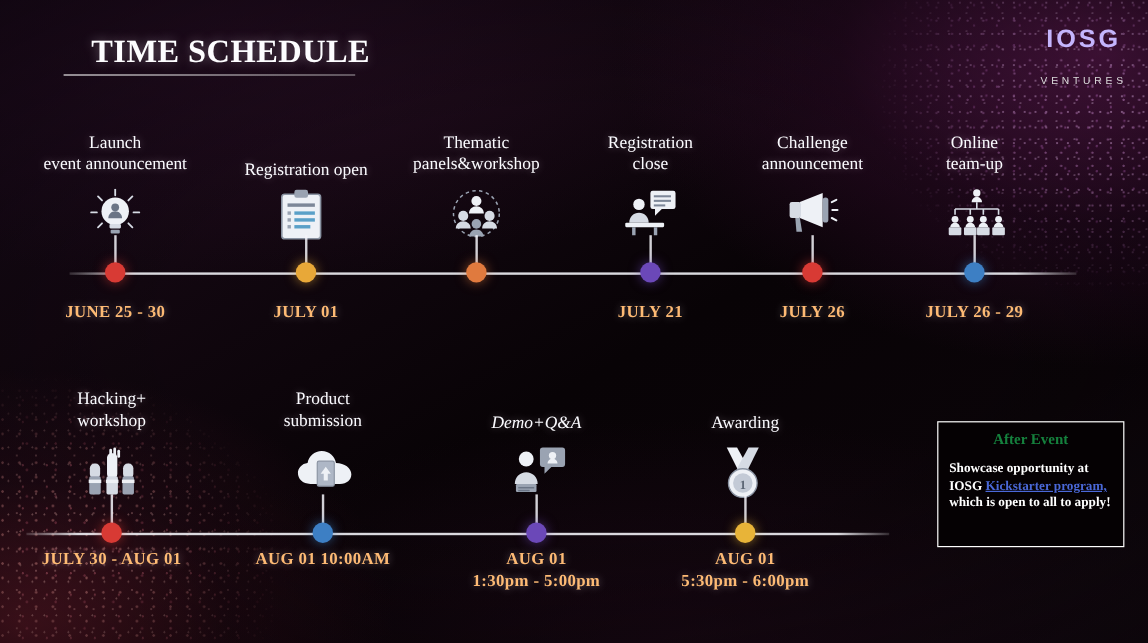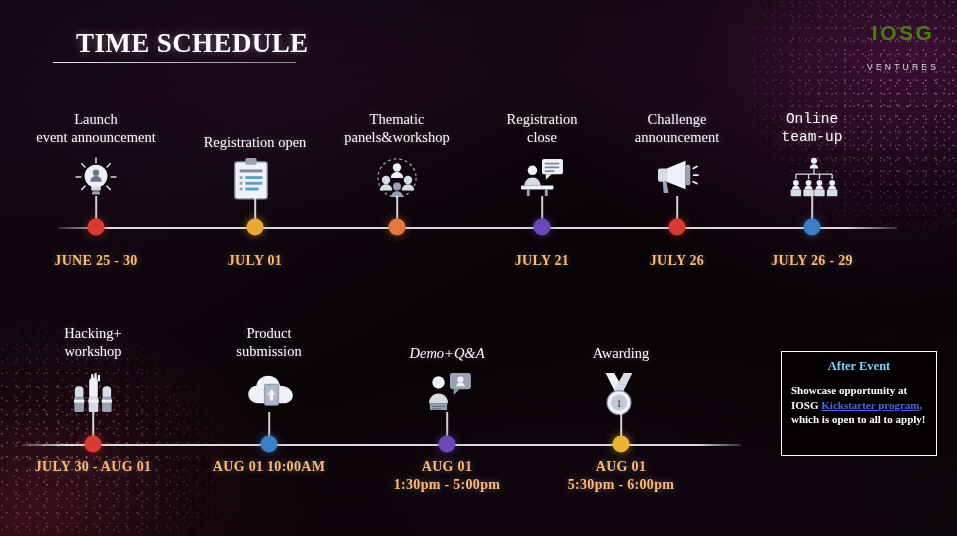--- a/index.html
+++ b/index.html
@@ -68,21 +68,21 @@
     margin-left:24px;
   }
   .title-rule{
     position:absolute;left:53px;top:62px;width:243px;height:1px;
     background:linear-gradient(90deg,rgba(255,255,255,.9),rgba(255,255,255,.5));
   }
   .logos{position:absolute;right:18px;top:22px;display:flex;align-items:center;gap:26px;}
   .iosg-logo{display:flex;flex-direction:column;align-items:center;line-height:1;}
   .iosg-mark{
     font-family:"Liberation Sans", sans-serif;
-    font-size:21px;font-weight:bold;color:#4d7c0f;letter-spacing:2.5px;
+    font-size:21px;font-weight:bold;color:#c4b5fd;letter-spacing:2.5px;
   }
   .iosg-sub{
     font-family:"Liberation Sans", sans-serif;
     font-size:8.5px;color:#dcdcdc;letter-spacing:3.2px;margin-top:20px;
   }
   .chainlink{display:flex;align-items:center;gap:9px;}
   .chainlink-name{
     font-family:"Liberation Sans", sans-serif;
     font-size:15px;font-weight:bold;color:#fff;letter-spacing:.2px;
   }
@@ -122,21 +122,21 @@
     text-shadow:0 0 7px rgba(255,245,255,.35);
   }
 
   
   .after-card{
     position:absolute;right:20px;top:351px;width:156px;height:105px;
     border:1px solid #ffffff;background:#050103;
     box-sizing:border-box;padding:7px 9px 8px 9px;
   }
   .after-title{
-    text-align:center;color:#7dd3fc;font-weight:bold;font-size:12.5px;
+    text-align:center;color:#15803d;font-weight:bold;font-size:12.5px;
     font-family:"Liberation Serif", serif;margin-bottom:9px;
   }
   .after-body{
     color:#ffffff;font-size:11px;line-height:1.33;font-weight:bold;
     font-family:"Liberation Serif", serif;
   }
   .after-link{color:#4a68d8;text-decoration:underline;}
 </style>
 </head>
 <body>
@@ -260,21 +260,21 @@
       <line x1="41" y1="12" x2="45" y2="10"></line>
               <line x1="41.5" y1="19" x2="46" y2="19"></line>
               <line x1="41" y1="26" x2="45" y2="28"></line>
             </g>
           </svg></div>
         <div class="node-stem" style="top: 196px; height: 31px;"></div>
         <div class="node-dot" style="top: 227px; background: rgb(216, 58, 52); box-shadow: rgba(216, 58, 52, 0.6) 0px 0px 10px;"></div>
         <div class="node-date" style="top: 252px;">JULY 26</div>
       </div>
       <div class="node" style="left: 812px; top: 0px; width: 0px;">
-        <div class="node-label" style="top: 110px; font-family: Liberation Mono, monospace;">Online<br>team-up</div>
+        <div class="node-label" style="top: 110px;">Online<br>team-up</div>
         <div class="node-icon" style="top: 157px;"><svg viewBox="0 0 52 44" width="50" height="42">
     <g fill="#eef1f6">
               <circle cx="26" cy="4" r="3.2"></circle>
               <path d="M21.5 12c0-2.6 2-4.4 4.5-4.4s4.5 1.8 4.5 4.4z"></path>
             </g>
     <g stroke="#d6dbe4" stroke-width="1.4" fill="none">
       <line x1="26" y1="12" x2="26" y2="18"></line>
               <line x1="7" y1="18" x2="45" y2="18"></line>
       <line x1="7" y1="18" x2="7" y2="23"></line>
               <line x1="20.3" y1="18" x2="20.3" y2="23"></line>

